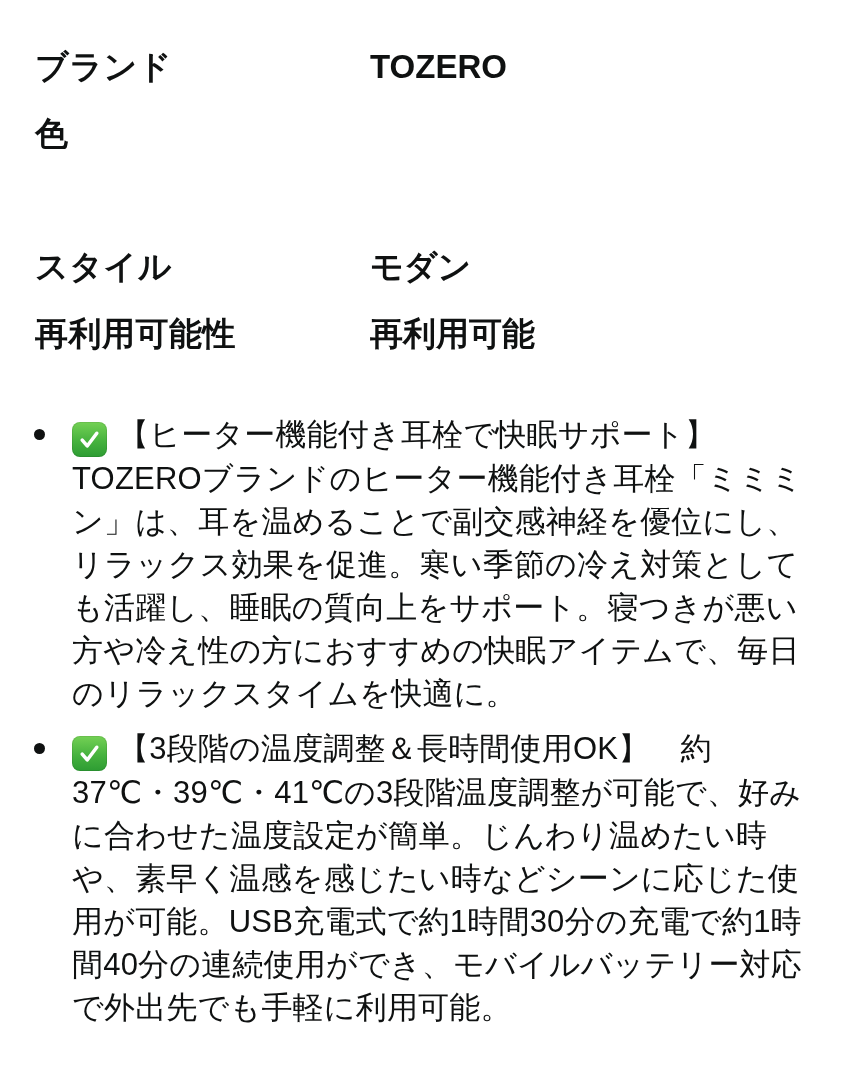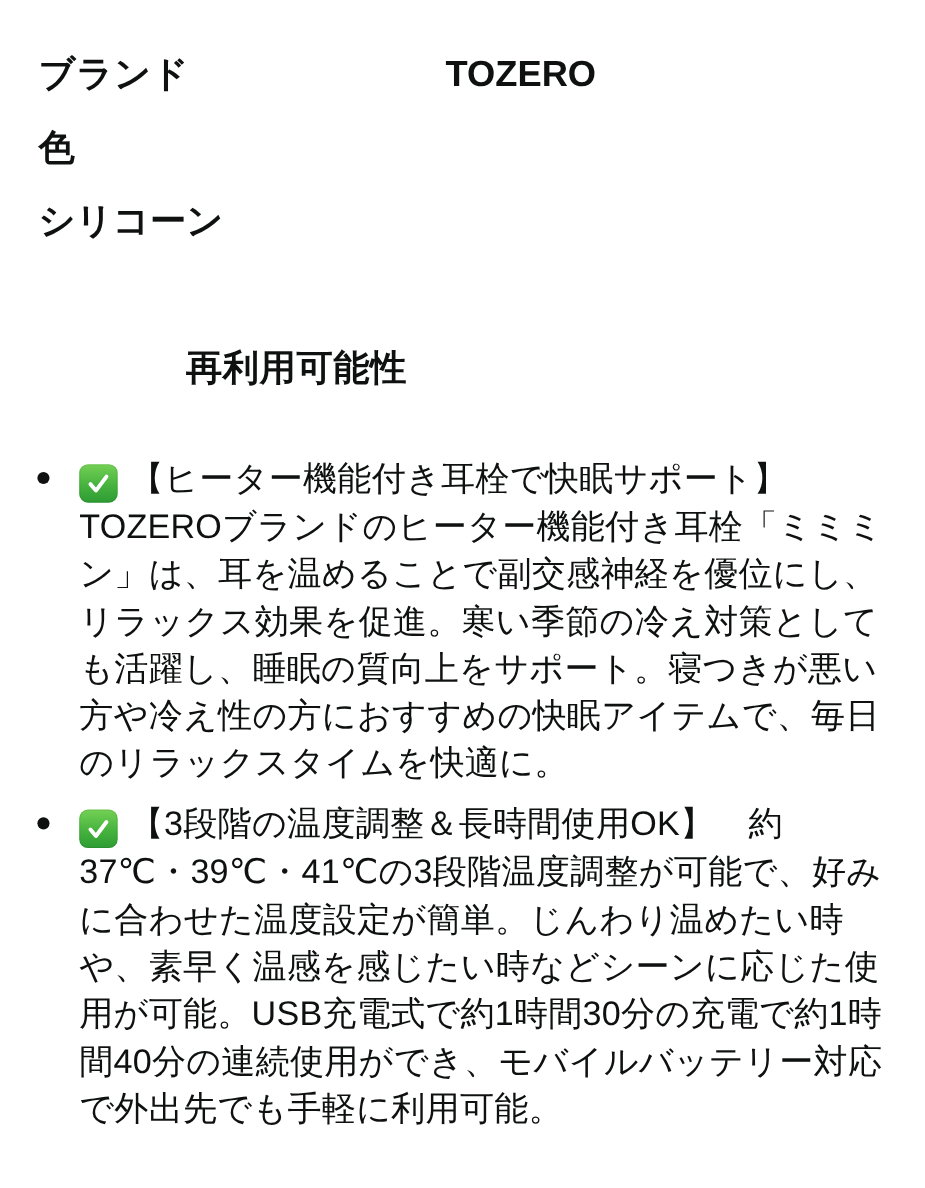--- a/index.html
+++ b/index.html
@@ -25,25 +25,23 @@
   .spec-table {
     padding: 50px 36px 0 35px;
   }
   .spec-row {
     display: grid;
     grid-template-columns: 335px 1fr;
     align-items: start;
     margin-bottom: 33px;
     font-size: 33px;
     line-height: 34px;
-    gap: 35px;
   }
   .spec-row:last-child {
     margin-bottom: 0;
-    text-align: right;
   }
   .spec-label {
     font-weight: 700;
     letter-spacing: 0.5px;
   }
   .spec-value {
     font-weight: 700;
   }
 
   
@@ -99,31 +97,33 @@
     <div class="spec-row">
       <span class="spec-label">ブランド</span>
       <span class="spec-value">TOZERO</span>
     </div>
 
     <div class="spec-row">
       <span class="spec-label">色</span>
     </div>
 
     <div class="spec-row">
-      <span class="spec-value">シリコーン</span>
     </div>
 
     <div class="spec-row">
     </div>
 
     <div class="spec-row">
+      <span class="spec-label">スタイル</span>
+      <span class="spec-value">モダン</span>
     </div>
 
     <div class="spec-row">
       <span class="spec-label">再利用可能性</span>
+      <span class="spec-value">再利用可能</span>
     </div>
 
   </div>
 
   <ul class="feature-bullets">
 
     <li class="feature-bullet">
       <span class="check-icon">
         <svg width="25" height="25" viewBox="0 0 24 24" aria-hidden="true">
           <path d="M5 12.6 L9.8 18.2 L19 6" fill="none" stroke="#ffffff" stroke-width="3.4" stroke-linecap="round" stroke-linejoin="round"></path>

